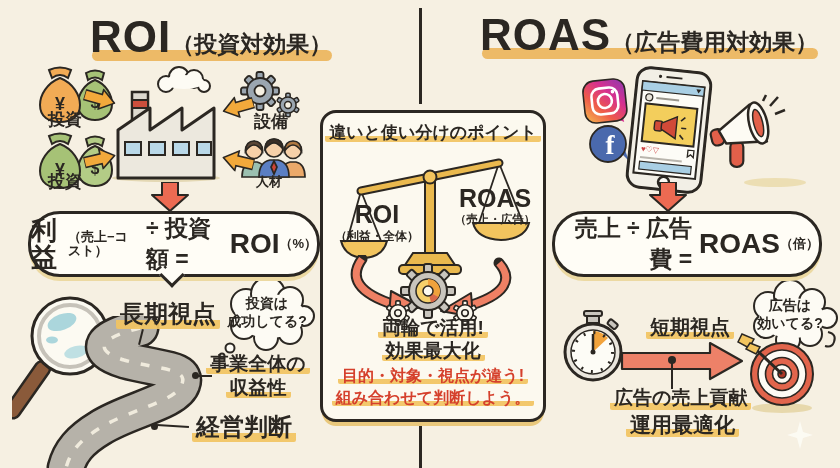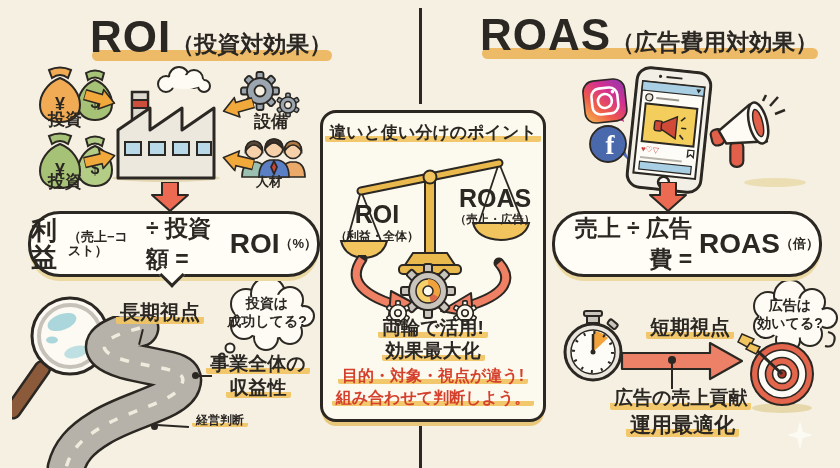--- a/index.html
+++ b/index.html
@@ -188,21 +188,21 @@
     <ellipse cx="40" cy="52" rx="6" ry="3.5" fill="#abd6dc"></ellipse>
     <ellipse cx="64" cy="64" rx="12" ry="6" fill="#bfe0e3" transform="rotate(-15 64 64)"></ellipse>
   </svg>
 
   <svg class="abs" style="left:34px;top:316px" width="194" height="152" viewBox="0 0 194 152">
     <path d="M 106,12 C 66,22 58,34 90,44 C 126,54 154,52 148,68 C 142,86 94,94 66,112 C 46,124 36,136 32,152" fill="none" stroke="#2b2722" stroke-width="39" stroke-linecap="round"></path>
     <path d="M 106,12 C 66,22 58,34 90,44 C 126,54 154,52 148,68 C 142,86 94,94 66,112 C 46,124 36,136 32,152" fill="none" stroke="#b6b2a9" stroke-width="34" stroke-linecap="round"></path>
     <path d="M 106,12 C 66,22 58,34 90,44 C 126,54 154,52 148,68 C 142,86 94,94 66,112 C 46,124 36,136 32,152" fill="none" stroke="#f0ebdd" stroke-width="3.5" stroke-dasharray="9 12"></path>
   </svg>
 
-  <div class="abs lbl hl" style="left:116px;top:300px;font-size:20px;z-index:5;">長期視点</div>
+  <div class="abs lbl hl" style="left:116px;top:300px;font-size:24px;z-index:5;">長期視点</div>
   <div class="line" style="left:140px;top:329px;width:2px;height:16px;transform:rotate(14deg);"></div>
 
   <svg class="abs" style="left:216px;top:276px" width="100" height="86" viewBox="0 0 100 86">
     <g fill="#fdfbf4" stroke="#2b2722" stroke-width="2">
       <circle cx="30" cy="28" r="15"></circle>
         <circle cx="52" cy="18" r="17"></circle>
         <circle cx="74" cy="24" r="13"></circle>
         <circle cx="88" cy="40" r="10"></circle>
       <circle cx="74" cy="56" r="12"></circle>
         <circle cx="50" cy="62" r="12"></circle>
@@ -217,21 +217,21 @@
     <span class="hl">収益性</span>
   </div>
 
   <div class="abs lbl center-txt" style="left:222px;top:294px;width:90px;font-size:14px;line-height:1.3;white-space:normal;">
     <span>投資は</span><br>
     <span>成功してる?</span>
   </div>
   <div class="dot" style="left:192px;top:372px;"></div>
   <div class="line" style="left:198px;top:375px;width:14px;height:2px;"></div>
 
-  <div class="abs lbl hl" style="left:192px;top:413px;font-size:12px;z-index:5;">経営判断</div>
+  <div class="abs lbl hl" style="left:192px;top:413px;font-size:24px;z-index:5;">経営判断</div>
   <div class="dot" style="left:151px;top:423px;"></div>
   <div class="line" style="left:157px;top:425px;width:32px;height:2px;transform:rotate(4deg);"></div>
 
   <div class="abs title-wrap" style="left:480px;top:10px;">
     <span class="title-big">ROAS</span>
     <span class="title-sub">（広告費用対効果）</span>
     <div class="title-underline"></div>
   </div>
 
   <svg class="abs" style="left:582px;top:78px;transform:rotate(-6deg)" width="46" height="48" viewBox="0 0 46 48">

